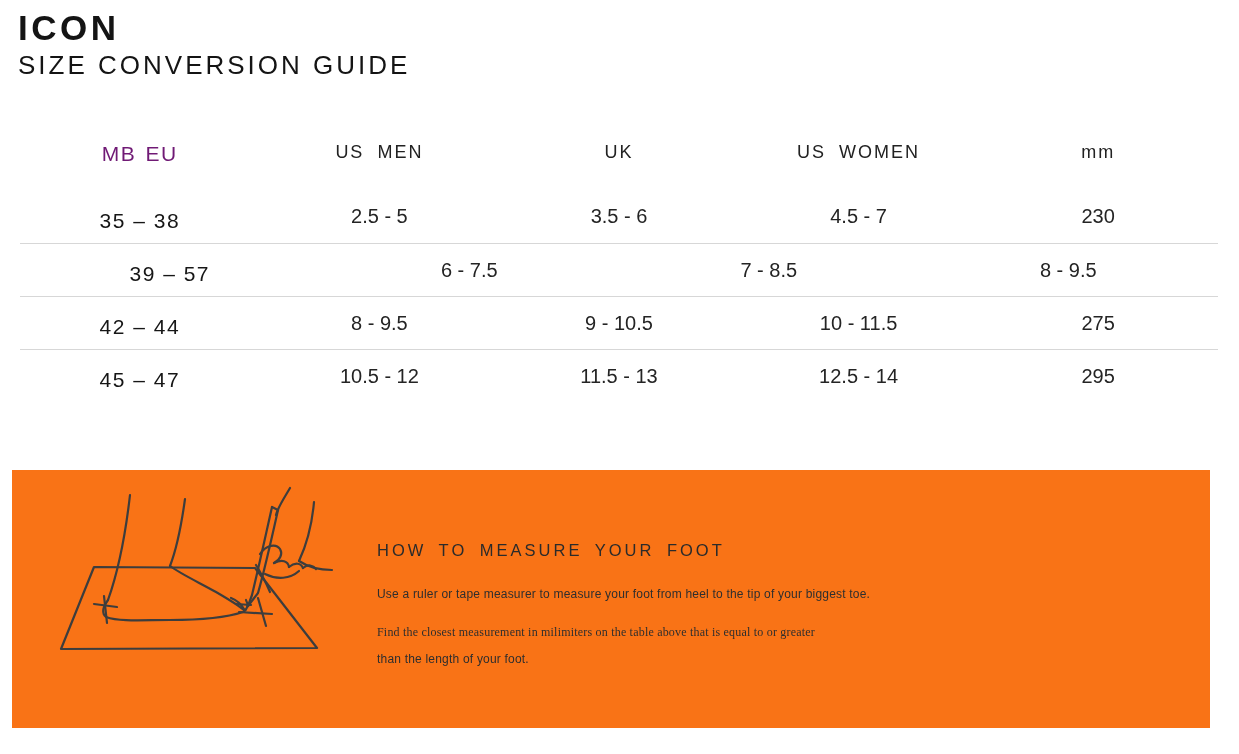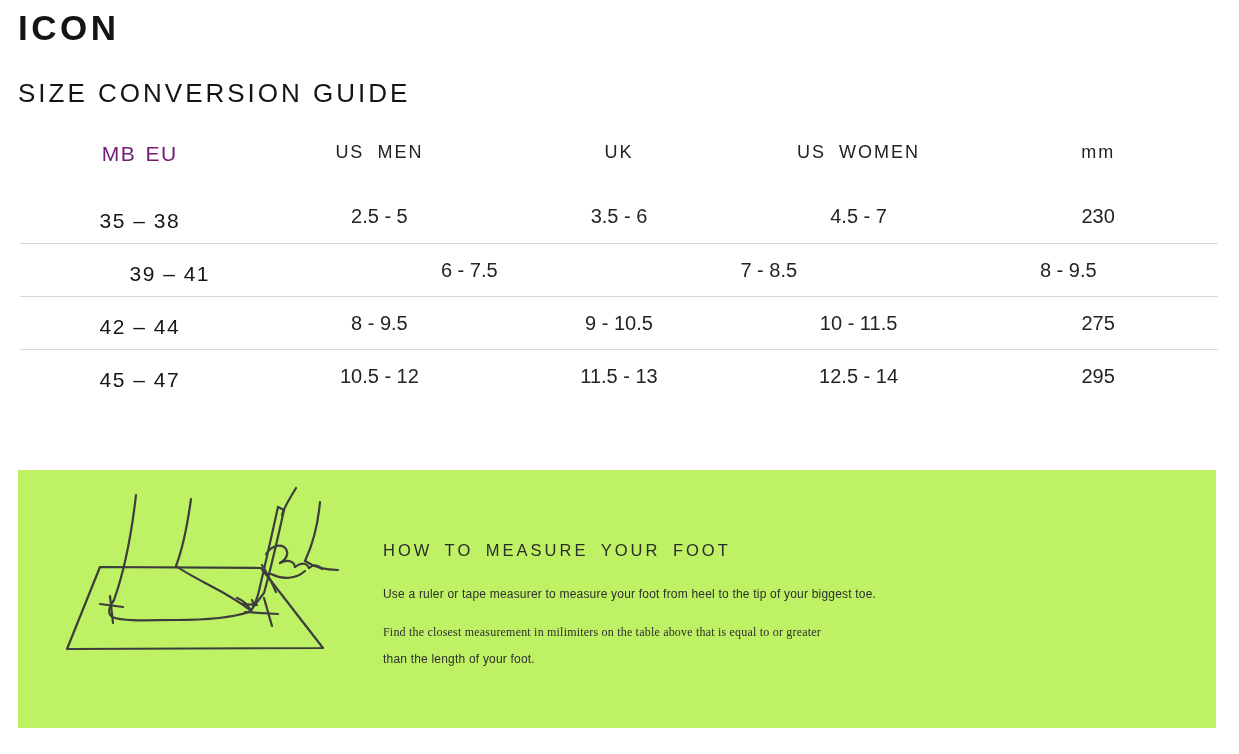--- a/index.html
+++ b/index.html
@@ -14,21 +14,21 @@
 
   
   .page-title {
     position:absolute; left:18px; top:8px;
     font-size:35px; font-weight:700; letter-spacing:3.5px;
     color:#141414; white-space:nowrap;
   }
   .page-subtitle {
     position:absolute; left:18px; top:50px;
     font-size:26px; font-weight:400; letter-spacing:3px;
-    color:#141414; white-space:nowrap;margin-top:28px;
+    color:#141414; white-space:nowrap;
   }
 
   
   .size-table-header {
     position:absolute; left:20px; top:142px; width:1198px;
     display:flex;
   }
   .size-table-header .hcell {
     flex:1; text-align:center;
     font-size:18px; letter-spacing:2px; word-spacing:6px;
@@ -47,23 +47,23 @@
   .tcell {
     flex:1; text-align:center;
     font-size:20px; color:#242424; white-space:nowrap;
   }
   .tcell.brand-col {
     font-size:21px; letter-spacing:1.5px; color:#161616;margin-top:8px;
   }
 
   
   .measure-panel {
-    position:absolute; left:18px; top:470px;
+    position:absolute; left:12px; top:470px;
     width:1198px; height:258px;
-    background:#bef264;
+    background:#f97316;
   }
   .illustration {
     position:absolute; left:20px; top:0px;
   }
   .mp-heading {
     position:absolute; left:365px; top:71px;
     font-size:16.5px; letter-spacing:3px; word-spacing:5px;
     color:#2b2b2b; white-space:nowrap;
   }
   .mp-line { 
@@ -93,21 +93,21 @@
 
 <div class="size-table-body">
   <div class="trow">
     <div class="tcell brand-col">35 – 38</div>
     <div class="tcell">2.5 - 5</div>
     <div class="tcell">3.5 - 6</div>
     <div class="tcell">4.5 - 7</div>
     <div class="tcell">230</div>
   </div>
   <div class="trow">
-    <div class="tcell brand-col">39 – 41</div>
+    <div class="tcell brand-col">39 – 57</div>
     <div class="tcell">6 - 7.5</div>
     <div class="tcell">7 - 8.5</div>
     <div class="tcell">8 - 9.5</div>
   </div>
   <div class="trow">
     <div class="tcell brand-col">42 – 44</div>
     <div class="tcell">8 - 9.5</div>
     <div class="tcell">9 - 10.5</div>
     <div class="tcell">10 - 11.5</div>
     <div class="tcell">275</div>

